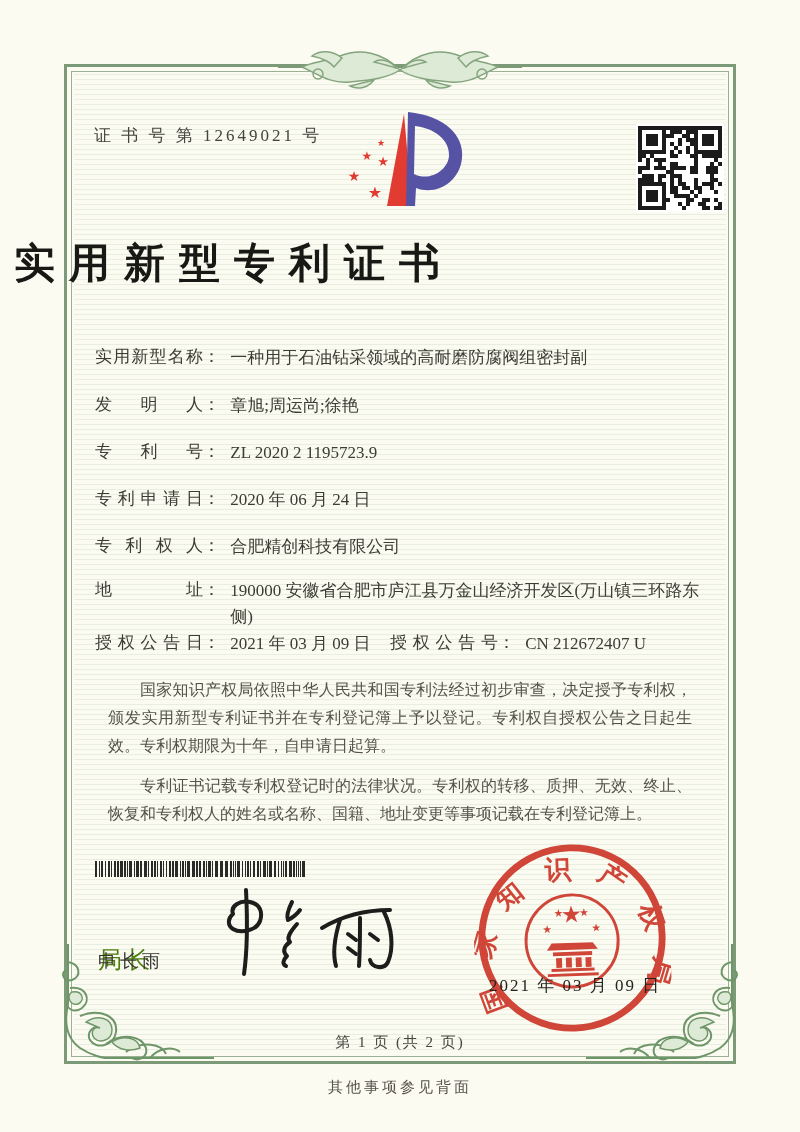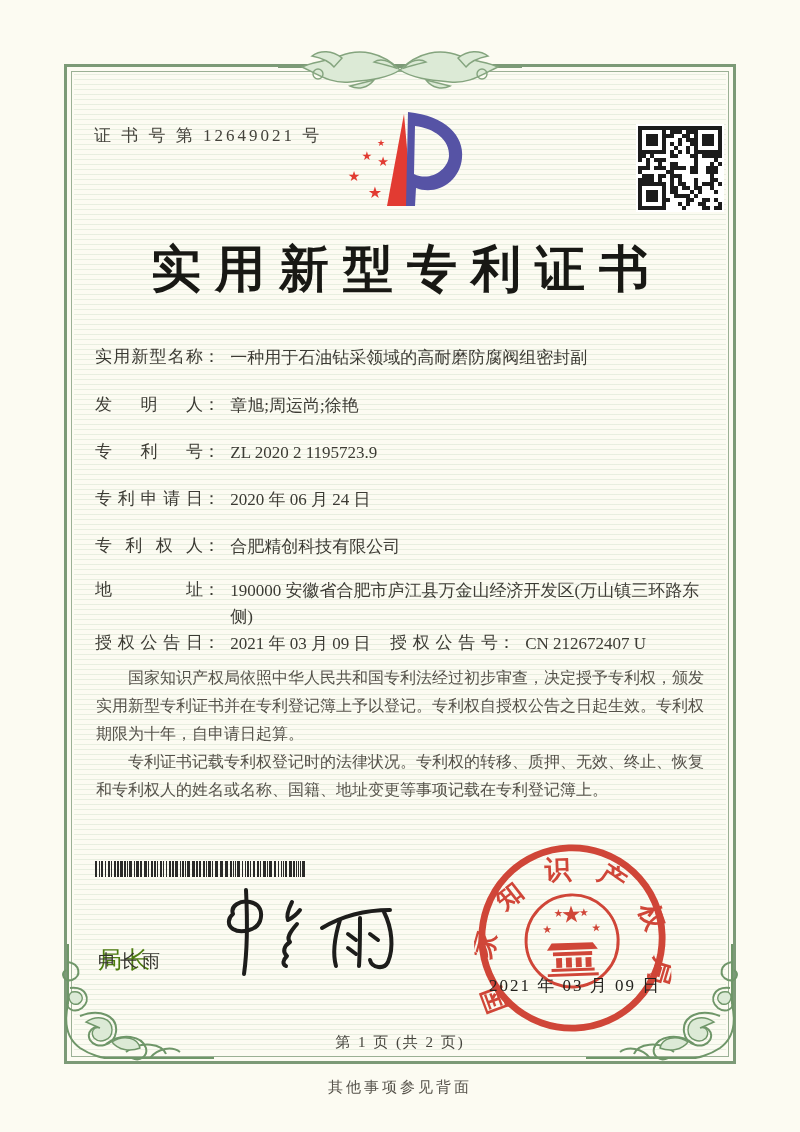--- a/index.html
+++ b/index.html
@@ -13,35 +13,35 @@
   .frame-inner{position:absolute;left:71px;top:71px;right:71px;bottom:75px;
        border:1px solid #9bb095;}
   .guilloche{position:absolute;left:74px;top:74px;right:74px;bottom:78px;
        background:repeating-linear-gradient(180deg,
          rgba(150,190,150,.20) 0px, rgba(150,190,150,.20) 1px,
          rgba(255,255,255,0) 1px, rgba(255,255,255,0) 5px);}
   
   .cert-no{left:94px;top:124px;font-size:17px;letter-spacing:3px;color:#44433c;}
   .logo{left:330px;top:106px;width:160px;height:122px;}
   .qr{left:636px;top:124px;width:88px;height:88px;background:#fff;}
-  .title{left:0;top:236px;width:100%;text-align:center;font-size:50px;
+  .title{left:0;top:236px;width:100%;font-size:41px;
        font-weight:600;color:#181814;letter-spacing:14px;text-indent:14px;}
   
   .row{left:95px;font-size:17px;color:#3c3b34;white-space:nowrap;}
   .lab{display:inline-block;width:108px;text-align:justify;text-align-last:justify;
        vertical-align:top;}
   .colon{display:inline-block;vertical-align:top;}
   .val{display:inline-block;vertical-align:top;margin-left:6px;white-space:normal;
        width:470px;line-height:26px;}
   .pair2{position:absolute;left:295px;top:0;white-space:nowrap;}
   .pair2 .val{width:auto;}
   
   .paras{left:96px;top:664px;width:608px;font-size:16px;line-height:28px;
        color:#55524a;text-align:justify;}
-  .paras p{margin:0;text-indent:2em;font-family:Liberation Serif, serif;}
+  .paras p{margin:12px;text-indent:2em;font-family:Liberation Serif, serif;}
   
   .director-title{left:98px;top:944px;font-size:24px;letter-spacing:4px;color:#4d7c0f;}
   .director-name{left:98px;top:949px;font-size:18px;letter-spacing:4px;color:#35342e;}
   .barcode{left:95px;top:861px;width:212px;height:16px;}
   .signature{left:200px;top:876px;width:215px;height:105px;}
   .seal{left:474px;top:840px;width:196px;height:196px;opacity:.93;
        transform:rotate(-2deg);}
   .seal-date{left:489px;top:974px;font-size:17px;letter-spacing:2px;color:#23221e;z-index:5;}
   
   .page-info{left:0;top:1033px;width:100%;text-align:center;font-size:15px;

